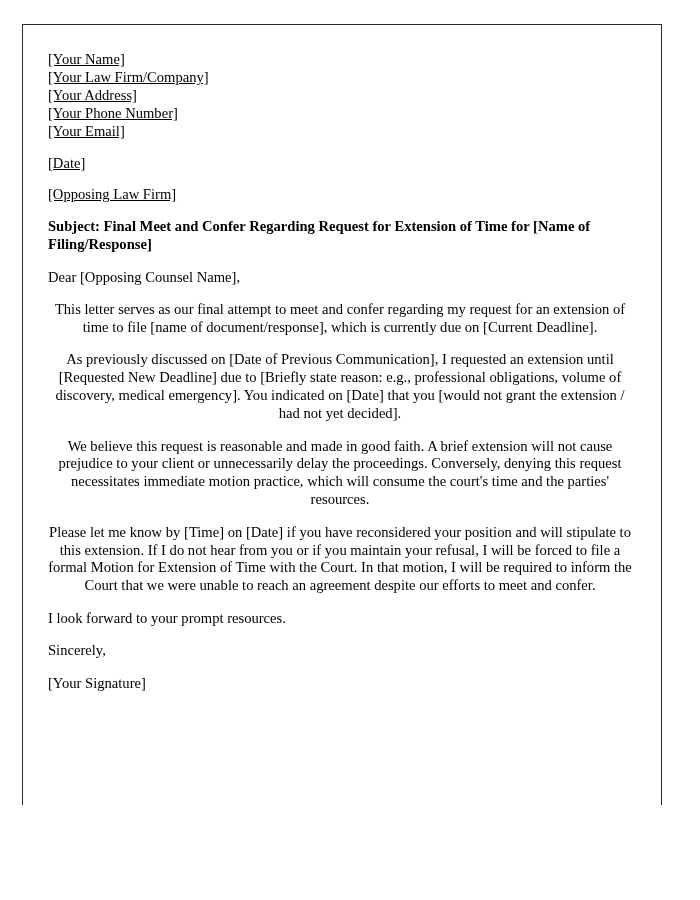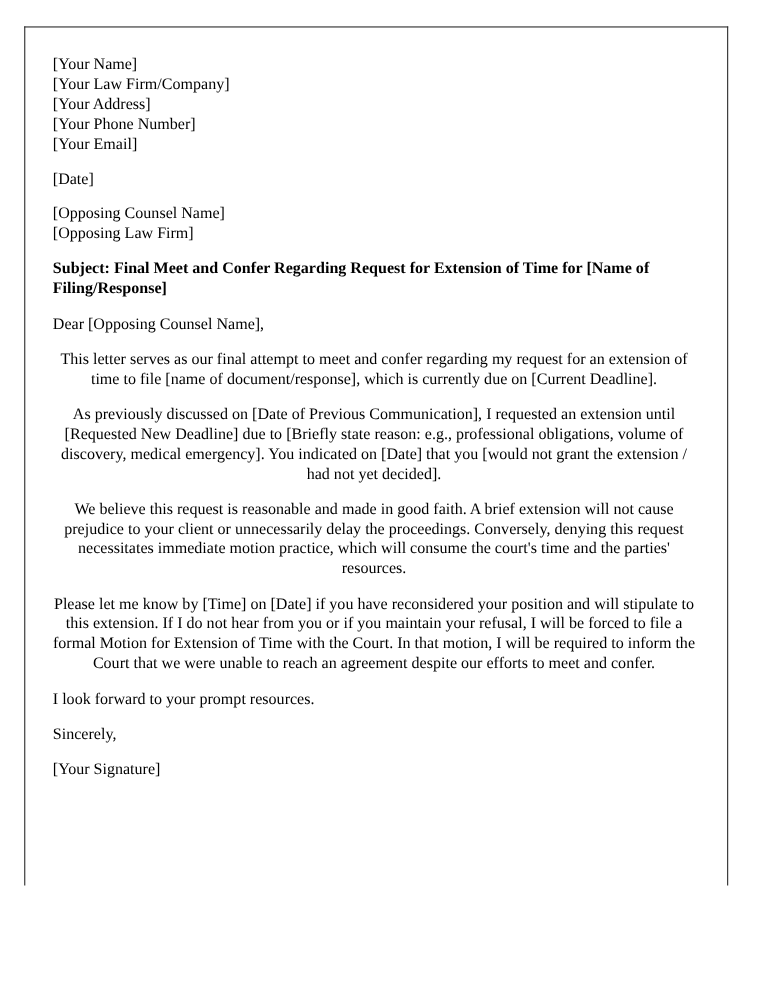--- a/index.html
+++ b/index.html
@@ -39,20 +39,21 @@
     line-height: 17.9px;
   }
 
   .addr-line {
     margin: 0;
     white-space: nowrap;
   }
 
   .blk {
     margin: 0 0 14px 0;
+    text-decoration: underline;
   }
   .blk:last-child {
     margin-bottom: 0;
   }
 
   .para {
     margin: 0 0 14.5px 0;
     text-align: center;
   }
 
@@ -81,21 +82,20 @@
       <p class="addr-line">[Your Address]</p>
       <p class="addr-line">[Your Phone Number]</p>
       <p class="addr-line">[Your Email]</p>
     </div>
 
     <div class="blk">
       <p class="addr-line">[Date]</p>
     </div>
 
     <div class="blk">
-      <p class="addr-line">[Opposing Counsel Name]</p>
       <p class="addr-line">[Opposing Law Firm]</p>
     </div>
 
     <div class="bold-block">
       <p class="subject-line">Subject: Final Meet and Confer Regarding Request for Extension of Time for [Name of Filing/Response]</p>
     </div>
 
     <p class="single">Dear [Opposing Counsel Name],</p>
 
     <p class="para">This letter serves as our final attempt to meet and confer regarding my request for an extension of time to file [name of document/response], which is currently due on [Current Deadline].</p>

